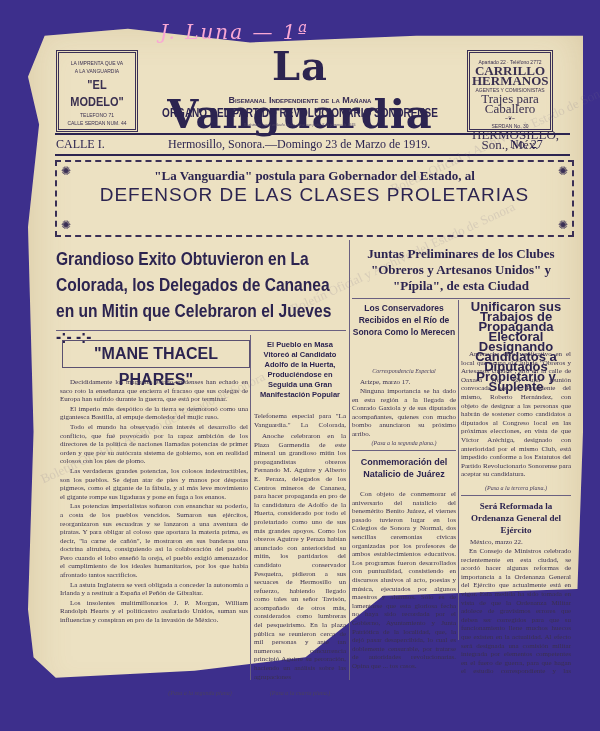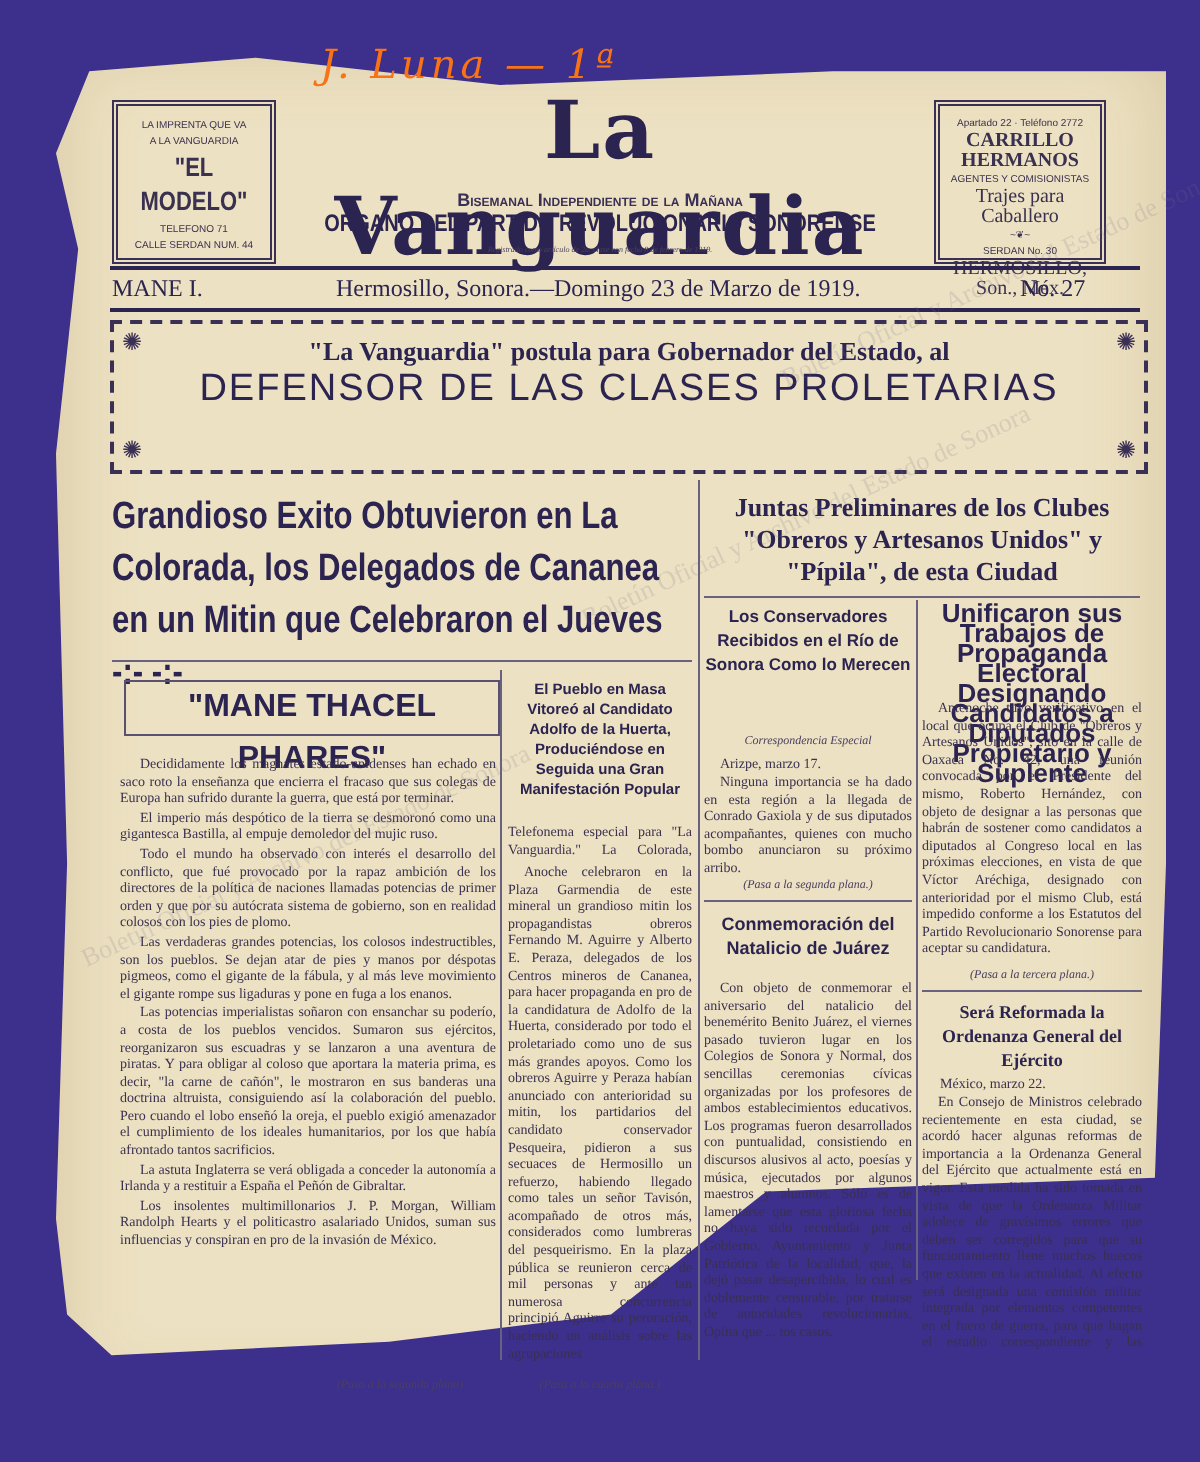--- a/index.html
+++ b/index.html
@@ -1,23 +1,23 @@
 <!DOCTYPE html>
 <html><head>
 <meta charset="utf-8">
 <style>
   html,body{margin:0;padding:0;}
   body{width:600px;height:731px;background:#3d2f8c;position:relative;overflow:hidden;font-family:"Liberation Serif","DejaVu Serif",serif;color:#2a2240;}
   .paper{position:absolute;left:28px;top:22px;width:555px;height:683px;background:#ece1c2;
     clip-path:polygon(3% 2%,18% 1%,40% 3%,70% 2%,100% 2%,100% 60%,99% 83%,64% 84%,50% 93%,30% 95%,5% 96%,1% 93%,0% 86%,1% 60%,0% 30%,2% 15%,0% 8%);
     box-shadow:inset 0 0 40px rgba(150,120,60,.25);}
-  .handwriting{position:absolute;left:160px;top:20px;font-family:"DejaVu Serif",serif;font-style:italic;color:#f97316;font-size:20px;letter-spacing:2px;}
+  .handwriting{position:absolute;left:160px;top:20px;font-family:"DejaVu Serif",serif;font-style:italic;color:#f9a8d4;font-size:20px;letter-spacing:2px;}
   .box{position:absolute;border:3px double #3a2f55;padding:2px;text-align:center;font-family:"Liberation Sans",sans-serif;font-size:5px;line-height:8px;color:#3a3050;}
   .box .big{font-family:"Liberation Sans",sans-serif;font-weight:bold;font-size:11px;line-height:14px;transform:scaleY(1.2);}
-  .box .mid{font-family:"Liberation Serif",serif;font-size:10px;line-height:10px;}
+  .box .mid{font-family:"Liberation Serif",serif;font-size:13px;line-height:10px;}
   .masthead{position:absolute;left:140px;top:42px;width:320px;text-align:center;font-family:"DejaVu Serif",serif;font-weight:bold;font-size:40px;letter-spacing:1px;color:#2c2450;line-height:48px;}
   .sub1{position:absolute;left:140px;top:95px;width:320px;text-align:center;font-family:"Liberation Sans",sans-serif;font-size:9px;font-variant:small-caps;font-weight:bold;color:#3a2f55;}
   .sub2{position:absolute;left:140px;top:107px;width:320px;text-align:center;font-family:"Liberation Sans",sans-serif;font-size:10px;font-weight:bold;color:#2c2450;transform:scaleY(1.2);}
   .sub3{position:absolute;left:140px;top:122px;width:320px;text-align:center;font-size:4px;font-style:italic;color:#4a4060;}
   .rule{position:absolute;left:55px;width:515px;height:0;border-top:2px solid #2c2450;}
   .dateline{position:absolute;top:137px;font-size:12px;color:#2c2450;}
   .banner{position:absolute;left:55px;top:160px;width:515px;height:73px;border:2px dashed #3a2f55;text-align:center;}
   .banner .l1{font-size:13px;font-weight:bold;margin-top:6px;color:#2c2450;}
   .banner .l2{font-family:"DejaVu Sans",sans-serif;font-weight:bold;font-size:25px;letter-spacing:2px;color:#2c2450;line-height:30px;}
   .banner .l3{font-family:"Liberation Sans",sans-serif;font-size:19px;letter-spacing:1px;color:#2c2450;}
@@ -58,21 +58,21 @@
   <div style="margin-top:3px;">Apartado 22 · Teléfono 2772</div>
   <div class="mid" style="font-weight:bold;">CARRILLO HERMANOS</div>
   <div>AGENTES Y COMISIONISTAS</div>
   <div class="mid">Trajes para Caballero</div>
   <div>~❦~</div>
   <div>SERDAN No. 30</div>
   <div class="mid">HERMOSILLO, Son., Méx.</div>
 </div>
 
 <div class="rule" style="top:133px;"></div>
-<div class="dateline" style="left:56px;">MANE I.</div>
+<div class="dateline" style="left:56px;">CALLE I.</div>
 <div class="dateline" style="left:168px;">Hermosillo, Sonora.—Domingo 23 de Marzo de 1919.</div>
 <div class="dateline" style="left:510px;">No. 27</div>
 <div class="rule" style="top:154px;"></div>
 
 <div class="banner">
   <span class="corner" style="left:4px;top:2px;">✺</span>
   <span class="corner" style="right:4px;top:2px;">✺</span>
   <span class="corner" style="left:4px;bottom:2px;">✺</span>
   <span class="corner" style="right:4px;bottom:2px;">✺</span>
   <div class="l1">"La Vanguardia" postula para Gobernador del Estado, al</div>

